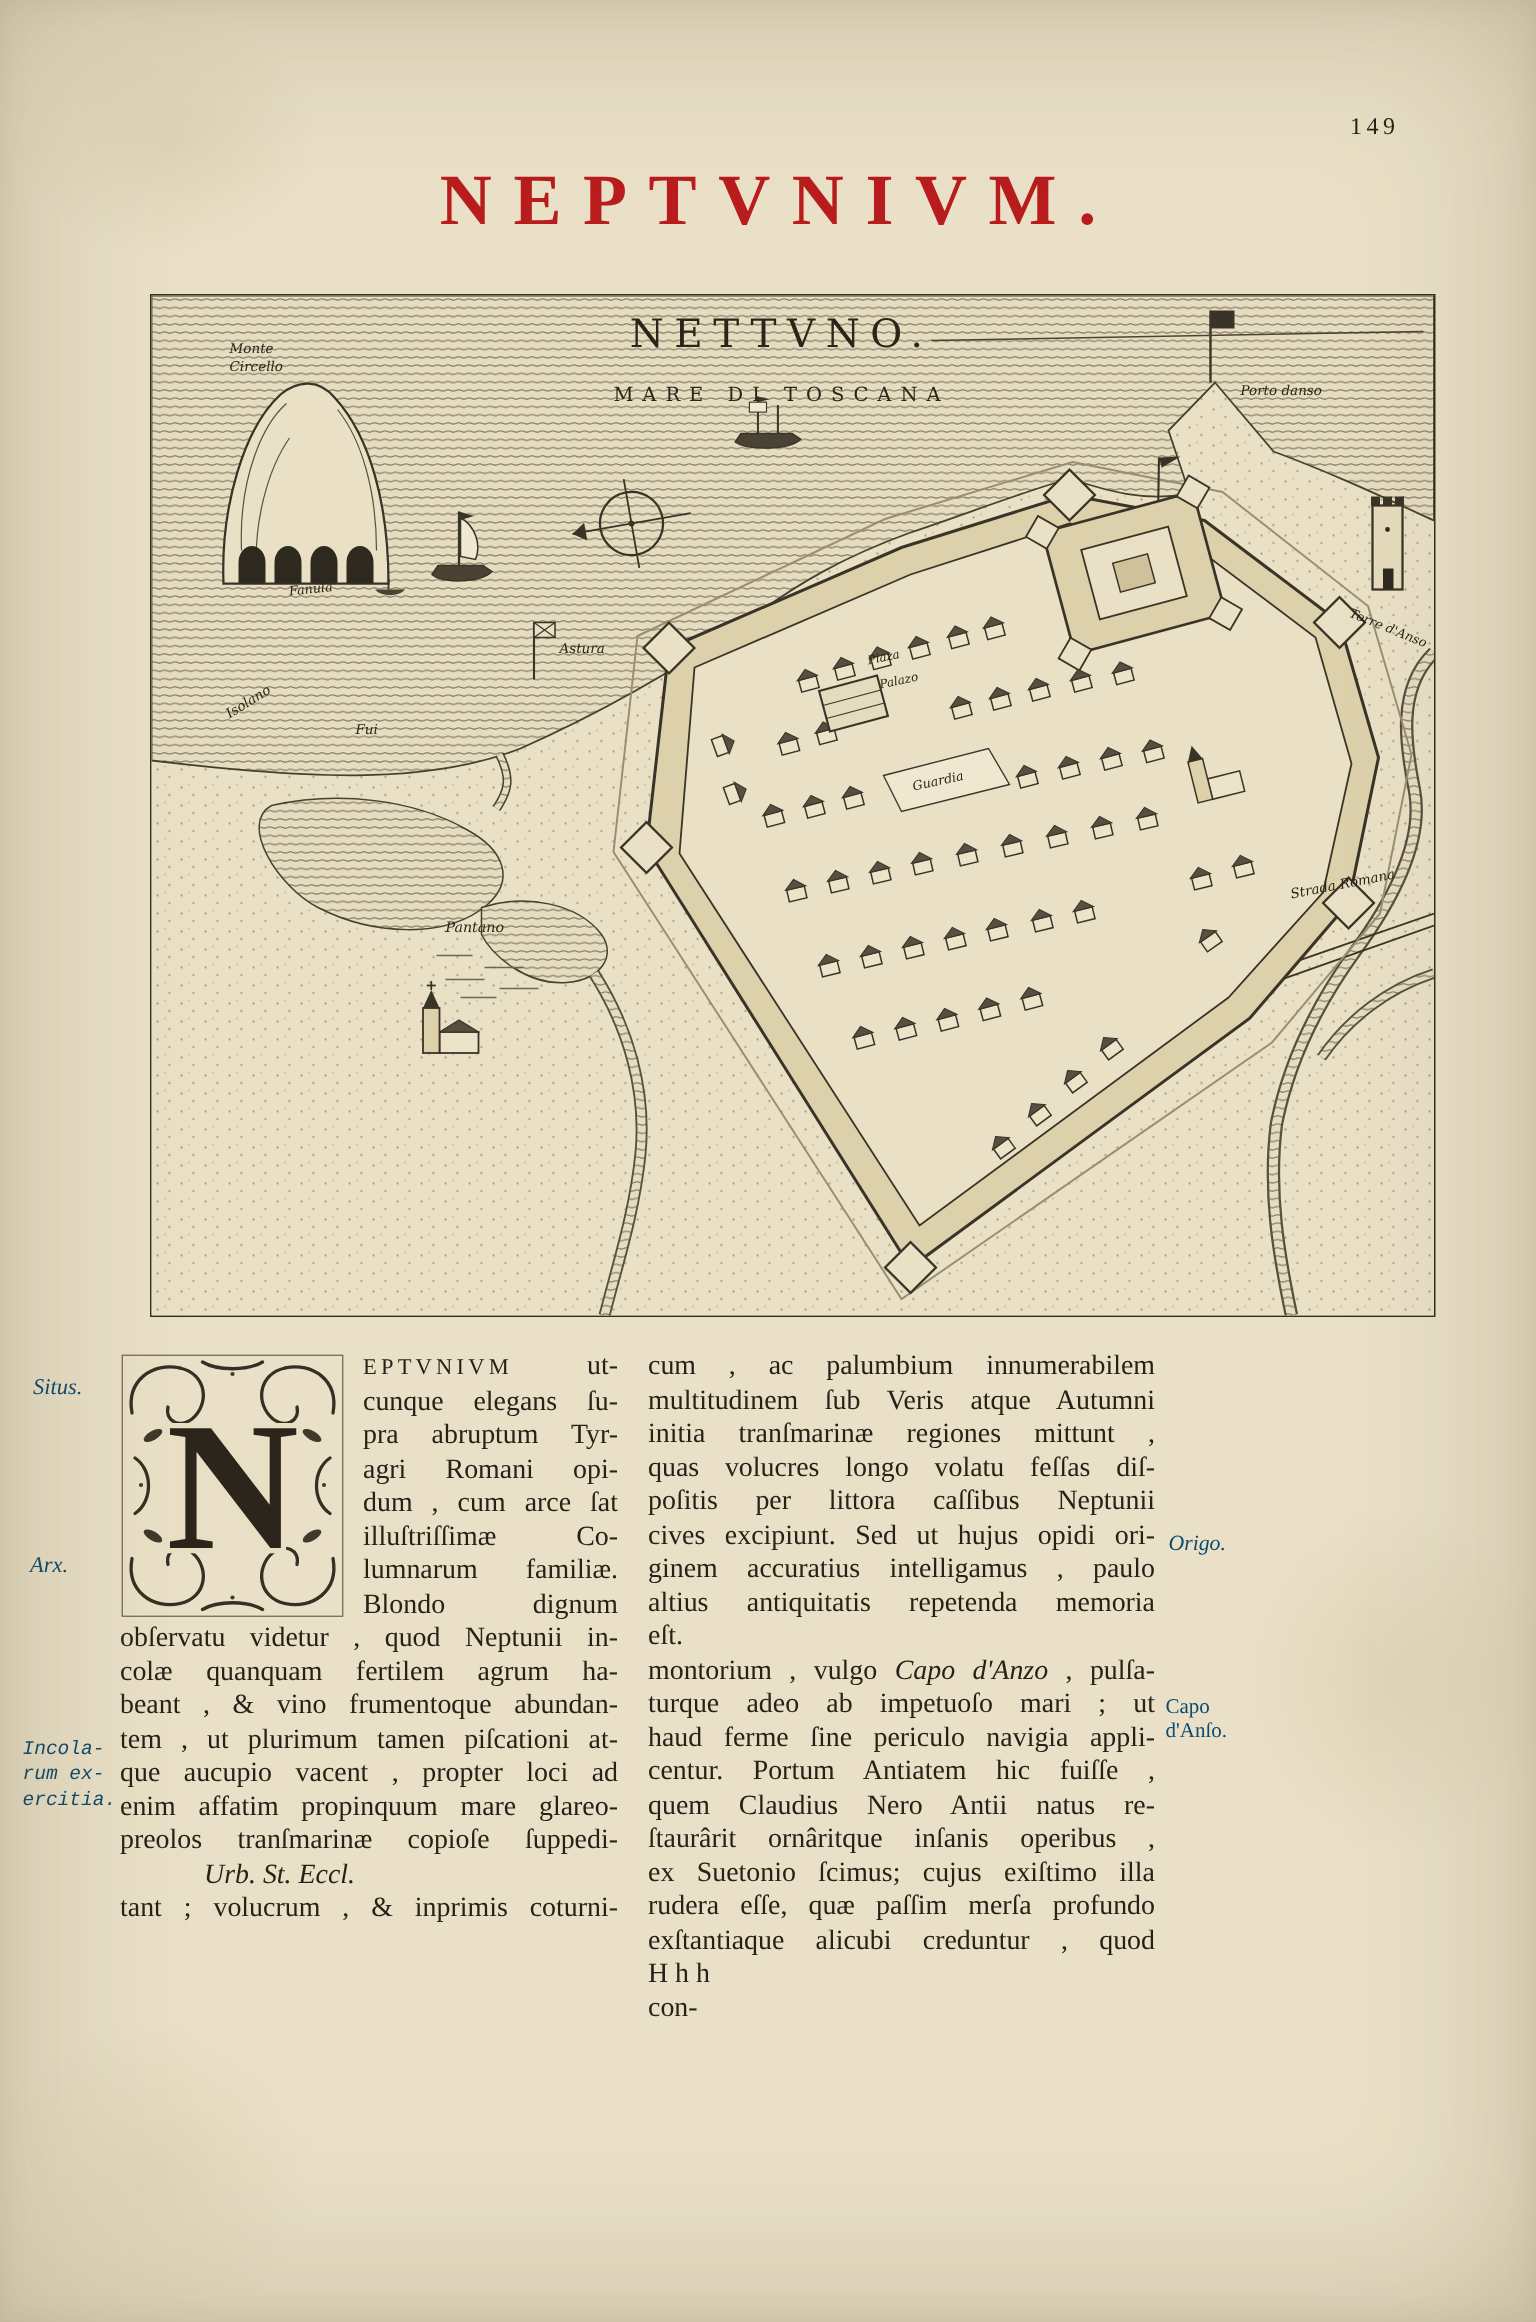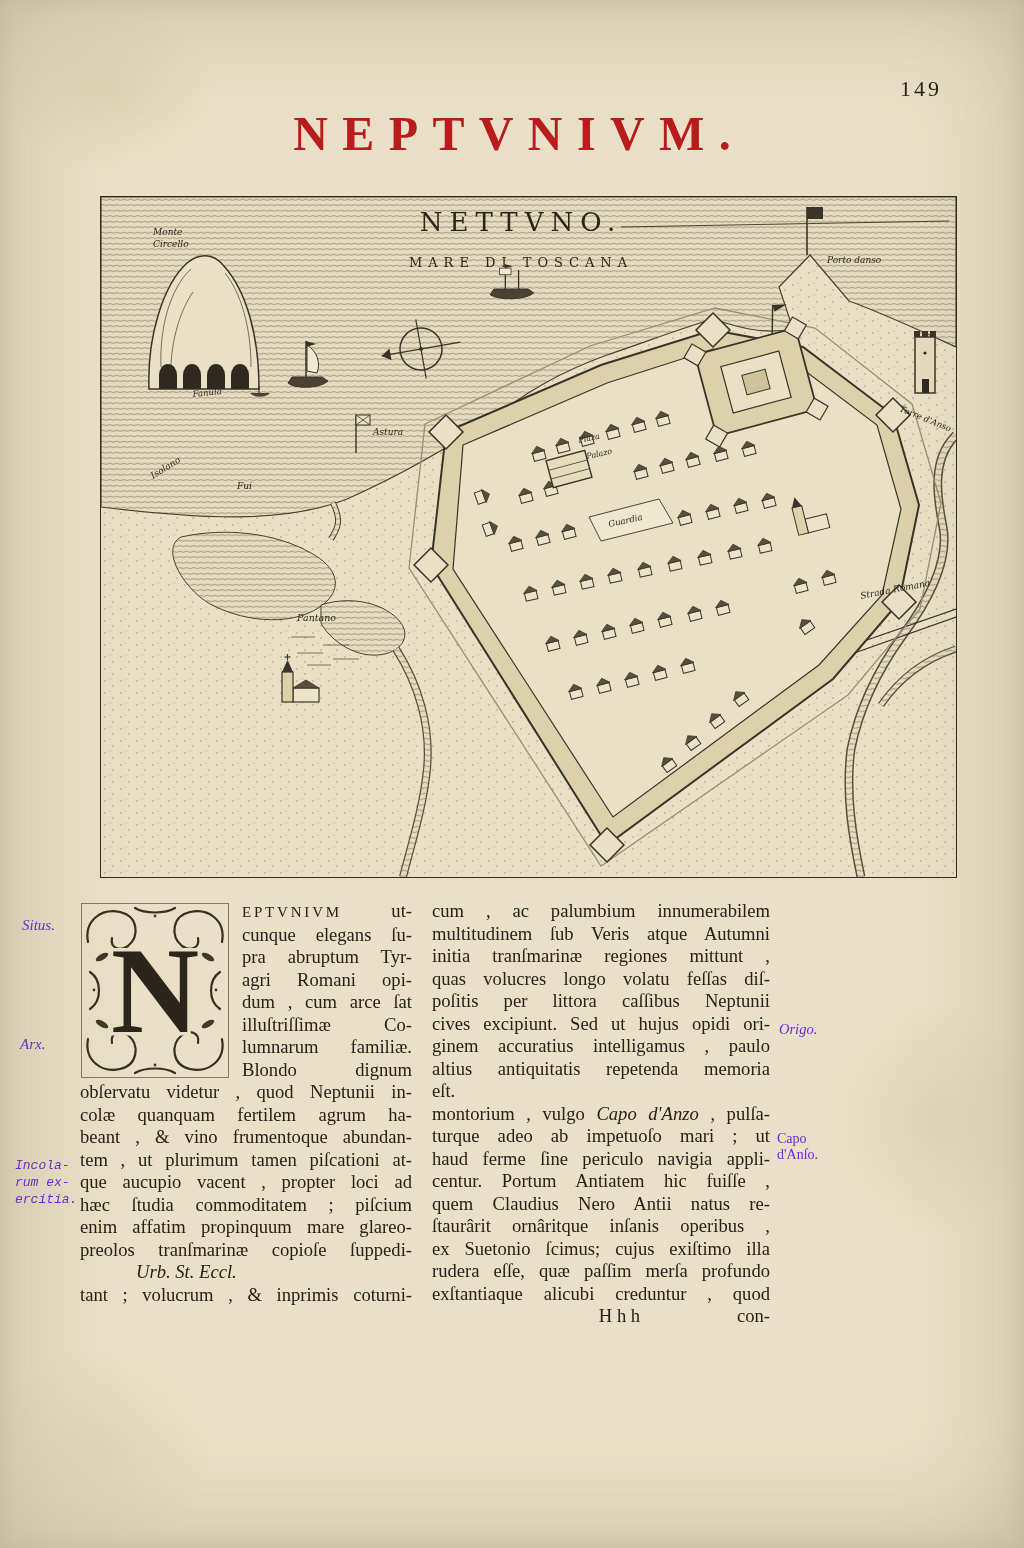--- a/index.html
+++ b/index.html
@@ -8,21 +8,21 @@
     background:#e9e0c7;
     font-family:"Liberation Serif","DejaVu Serif",serif;
     color:#272218;
   }
   .stain{position:absolute;pointer-events:none;}
   #stain1{left:-40px;top:-30px;width:300px;height:240px;background:radial-gradient(closest-side,rgba(150,118,66,.12),rgba(150,118,66,0) 70%);}
   #stain2{left:780px;top:950px;width:300px;height:340px;background:radial-gradient(closest-side,rgba(140,110,60,.10),rgba(140,110,60,0) 70%);}
   #stain3{left:-60px;top:1300px;width:320px;height:300px;background:radial-gradient(closest-side,rgba(150,118,66,.10),rgba(150,118,66,0) 70%);}
   #vignette{position:absolute;inset:0;box-shadow:inset 0 0 120px rgba(104,86,50,.30), inset 0 0 20px rgba(104,86,50,.10);pointer-events:none;}
 
-  #pageno{position:absolute;top:76px;left:900px;font-size:22px;letter-spacing:3px;}
+  #pageno{position:absolute;top:76px;left:900px;font-size:16px;letter-spacing:3px;}
   #main-title{
     position:absolute;top:106px;left:0;width:100%;text-align:center;
     font-size:48px;font-weight:bold;letter-spacing:.30em;text-indent:.30em;color:#b91c1c;
   }
 
   #map-frame{
     position:absolute;left:100px;top:196px;width:855px;height:680px;
     border:1.6px solid #322c21;background:#e8dfc5;box-sizing:content-box;
   }
   #map-frame svg{display:block;}
@@ -30,24 +30,24 @@
   .col{position:absolute;}
   #col-left{left:80px;top:900px;width:332px;}
   #col-right{left:432px;top:900px;width:338px;}
   .tline{font-size:18.6px;line-height:22.5px;text-align:justify;text-align-last:justify;}
   .noj{text-align-last:left;}
   .ind{text-indent:17px;}
   .it{font-style:italic;}
   .firstword{font-size:15px;letter-spacing:2.8px;}
   #dropcap-box{float:left;width:150px;height:177px;margin:2px 12px 0 0;}
   .footer-left{padding-left:56px;font-style:italic;text-align-last:left;}
-  .footrow{display:flex;justify-content:space-between;text-align-last:auto;}
+  .footrow{display:flex;justify-content:space-between;text-align-last:auto;flex-direction:column;}
   .footrow .sp{width:70px;}
 
-  .note{position:absolute;font-style:italic;font-size:15px;line-height:17px;color:#6d28d9;}
+  .note{position:absolute;font-style:italic;font-size:15px;line-height:17px;color:#0c4a6e;}
   #note-situs{left:22px;top:917px;}
   #note-arx{left:20px;top:1036px;}
   #note-incola{left:15px;top:1157px;font-size:13px;font-family:Liberation Mono, monospace;}
   #note-origo{left:779px;top:1021px;font-size:14.5px;}
   #note-capo{left:777px;top:1131px;font-size:14px;font-style:normal;line-height:16px;}
 </style>
 </head>
 <body>
 
 <div id="stain1" class="stain"></div>
@@ -344,21 +344,20 @@
   <div class="tline">pra abruptum Tyr-</div>
   <div class="tline">agri Romani opi-</div>
   <div class="tline">dum , cum arce ſat</div>
   <div class="tline">illuſtriſſimæ Co-</div>
   <div class="tline">lumnarum familiæ. Blondo dignum</div>
   <div class="tline">obſervatu videtur , quod Neptunii in-</div>
   <div class="tline">colæ quanquam fertilem agrum ha-</div>
   <div class="tline">beant , &amp; vino frumentoque abundan-</div>
   <div class="tline">tem , ut plurimum tamen piſcationi at-</div>
   <div class="tline">que aucupio vacent , propter loci ad</div>
-  <div class="tline">hæc ſtudia commoditatem ; piſcium</div>
   <div class="tline">enim affatim propinquum mare glareo-</div>
   <div class="tline">preolos tranſmarinæ copioſe ſuppedi-</div>
   <div class="tline noj footer-left">Urb. St. Eccl.</div>
   <div class="tline">tant ; volucrum , &amp; inprimis coturni-</div>
 </div>
 
 <div id="col-right" class="col">
   <div class="tline">cum , ac palumbium innumerabilem</div>
   <div class="tline">multitudinem ſub Veris atque Autumni</div>
   <div class="tline">initia tranſmarinæ regiones mittunt ,</div>

